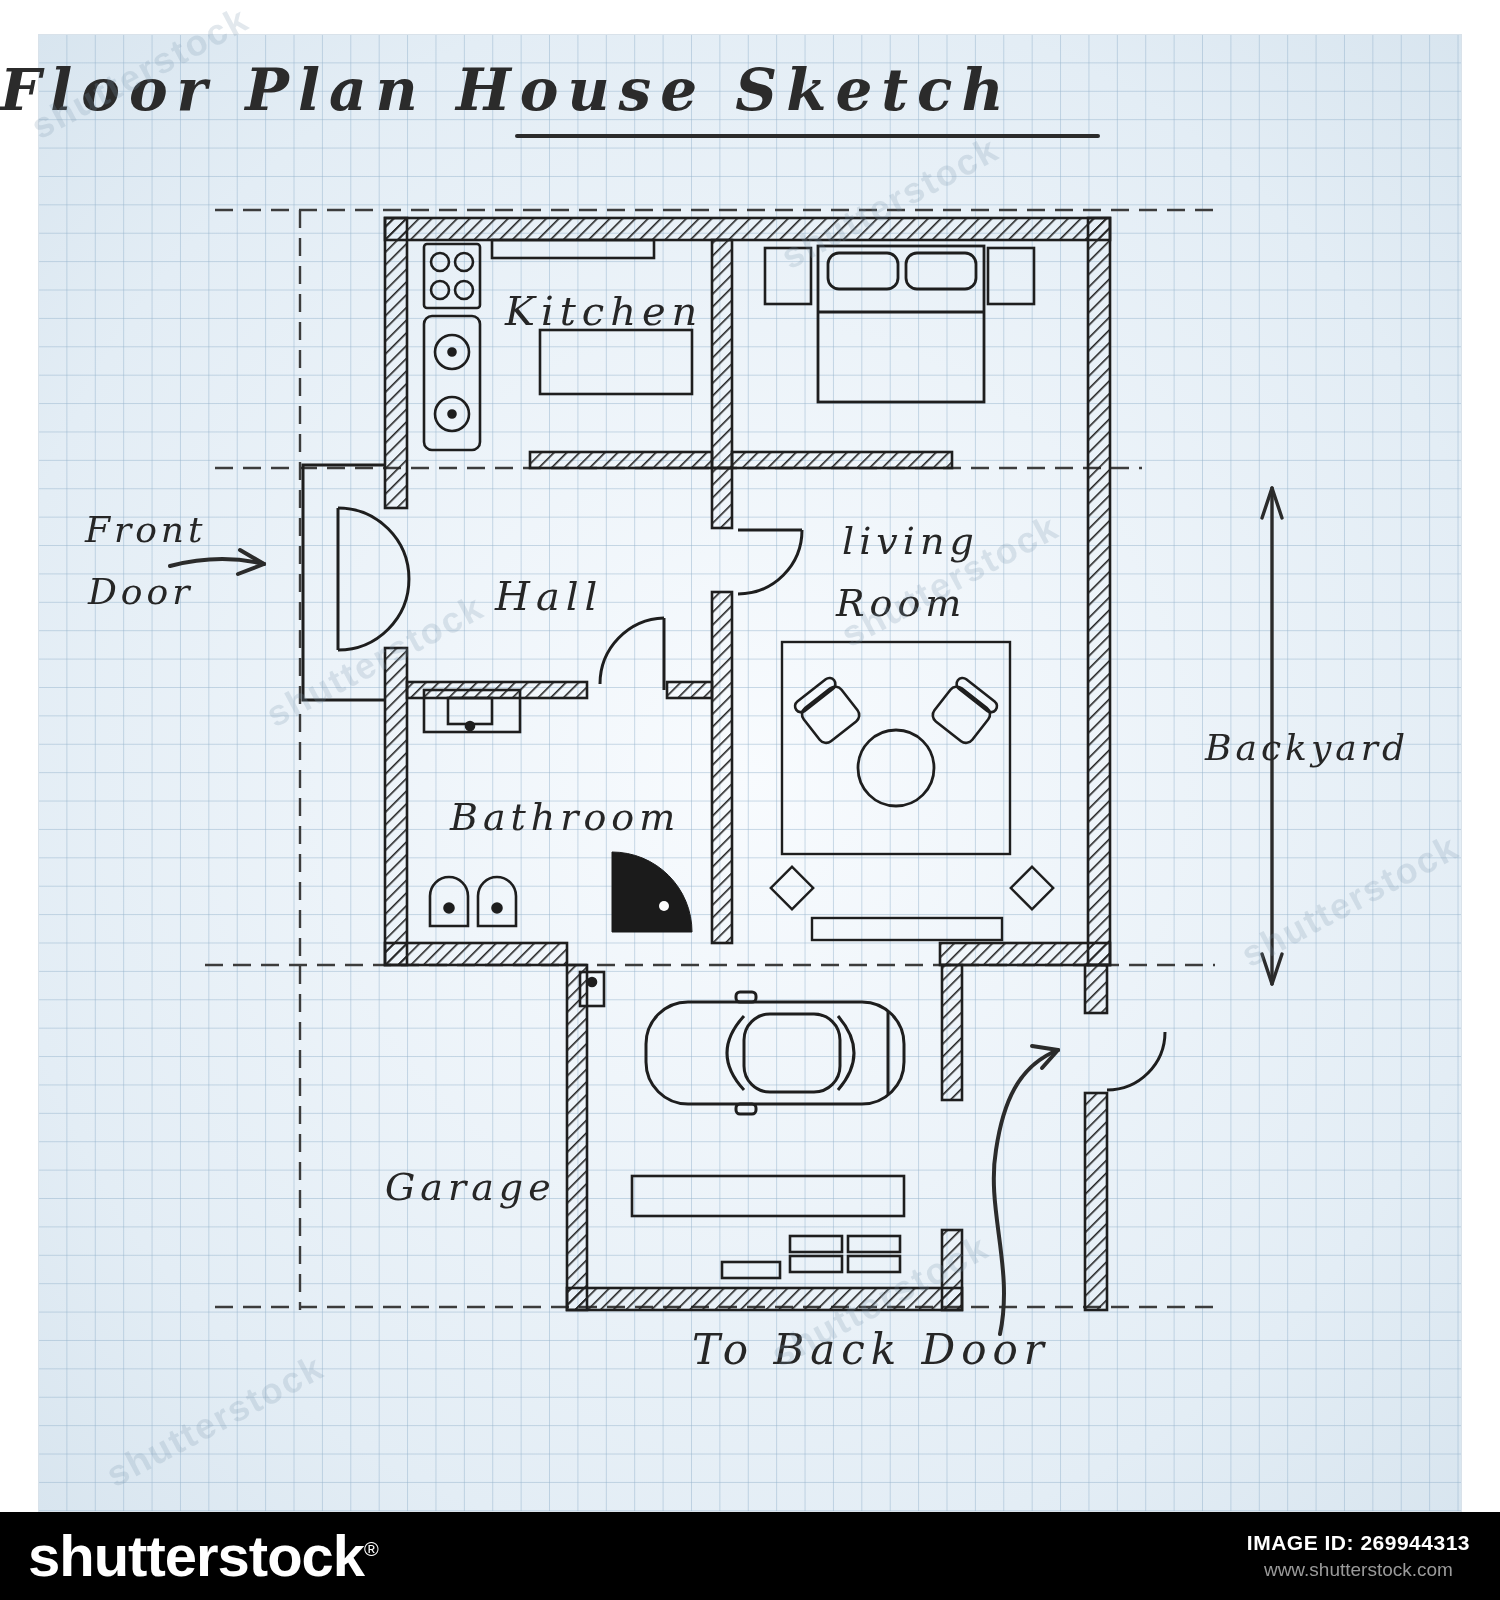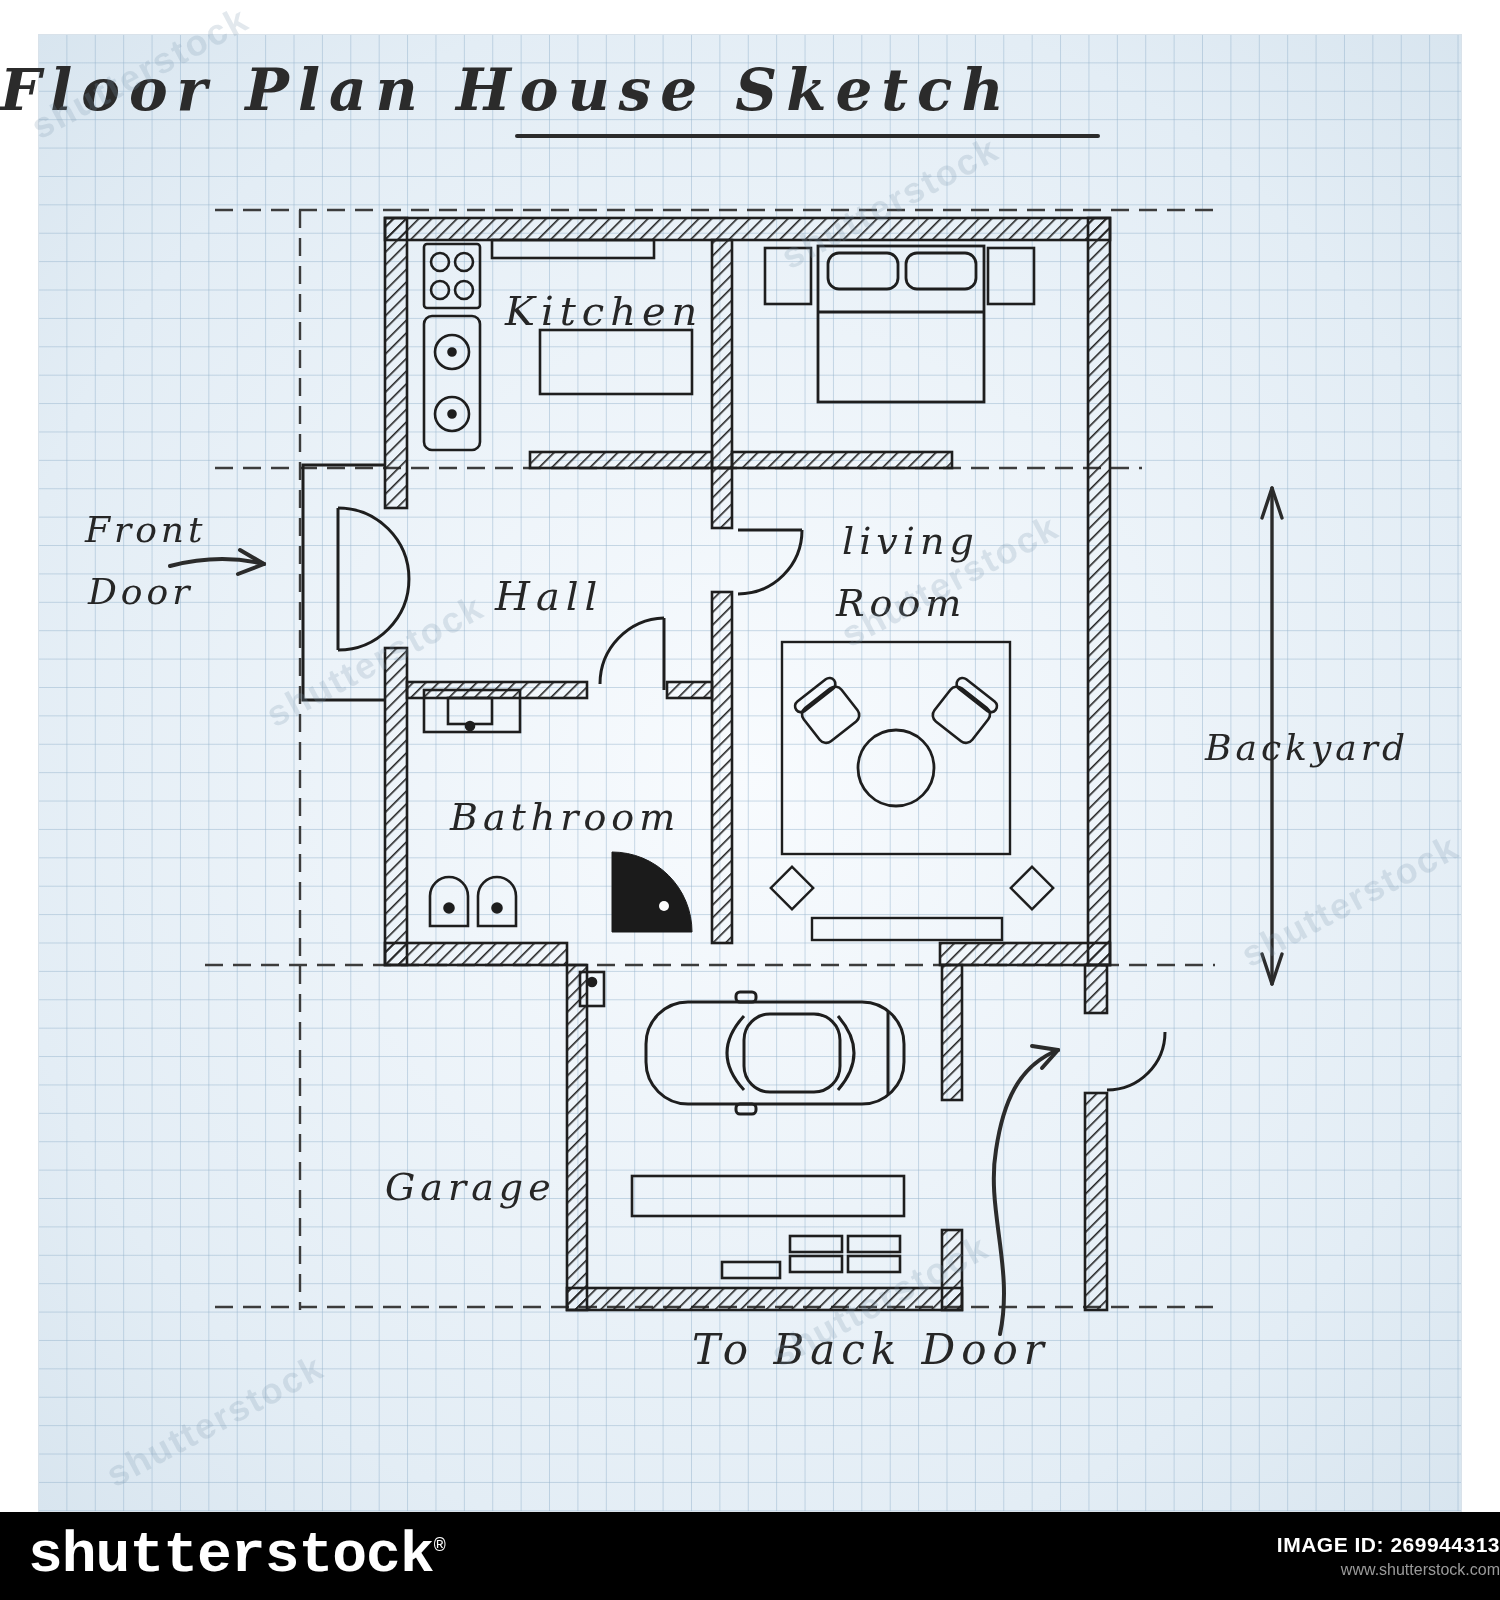--- a/index.html
+++ b/index.html
@@ -16,25 +16,25 @@
   .title-wrap{position:absolute;top:56px;left:0;width:100%;text-align:left;}
   .title{font-style:italic;font-size:58px;letter-spacing:9px;color:#2b2b2b;font-weight:600;}
   .title-underline{height:4px;background:#2b2b2b;width:585px;margin:10px 0 0 calc(50% - 235px);border-radius:2px;}
   svg.plan{position:absolute;left:0;top:0;}
   svg.plan text{font-family:"DejaVu Serif",serif;font-style:italic;fill:#262626;}
   .wm{position:absolute;font:700 36px "Liberation Sans",sans-serif;color:rgba(125,150,175,.22);
       transform:rotate(-28deg);letter-spacing:2px;white-space:nowrap;pointer-events:none;}
   .footer{position:absolute;left:0;bottom:0;width:1500px;height:88px;background:#000;
       display:flex;align-items:center;justify-content:space-between;
       font-family:"Liberation Sans",sans-serif;}
-  .brand{color:#fff;font-weight:700;font-size:58px;letter-spacing:-1px;margin-left:28px;line-height:1;font-family:Liberation Mono, monospace;}
+  .brand{color:#fff;font-weight:700;font-size:58px;letter-spacing:-1px;margin-left:28px;line-height:1;}
   .brand .reg{font-size:20px;vertical-align:super;font-weight:400;}
-  .meta{text-align:right;line-height:1.35;}
+  .meta{text-align:center;margin-right:30px;line-height:1.35;}
   .imageid{color:#ffffff;font-size:21px;font-weight:700;letter-spacing:.5px;}
-  .site{color:#9a9a9a;font-size:16px;}
+  .site{color:#9a9a9a;font-size:19px;}
 </style>
 </head>
 <body>
 
 <div class="page">
 
   <div class="paper"></div>
 
   <div class="title-wrap">
     <div class="title">Floor Plan House Sketch</div>

